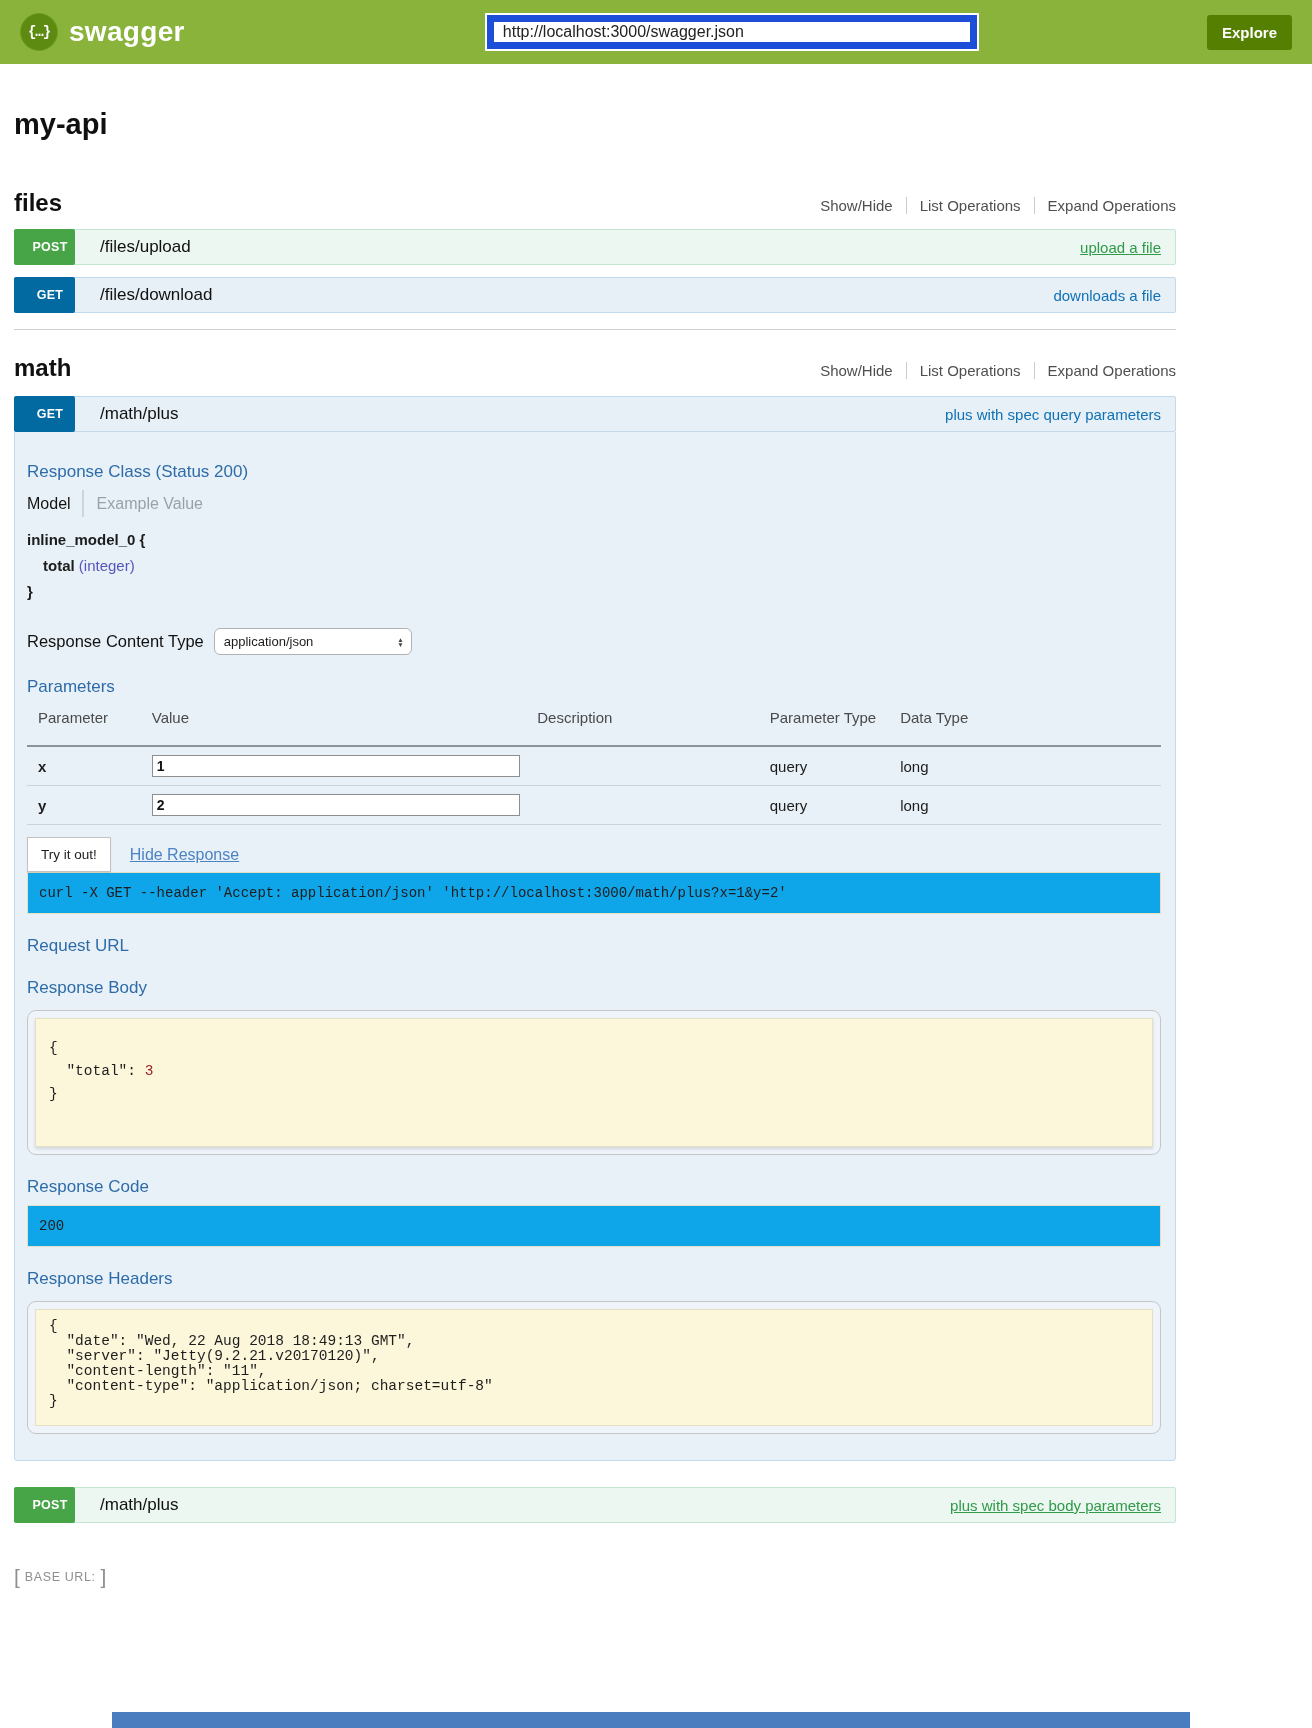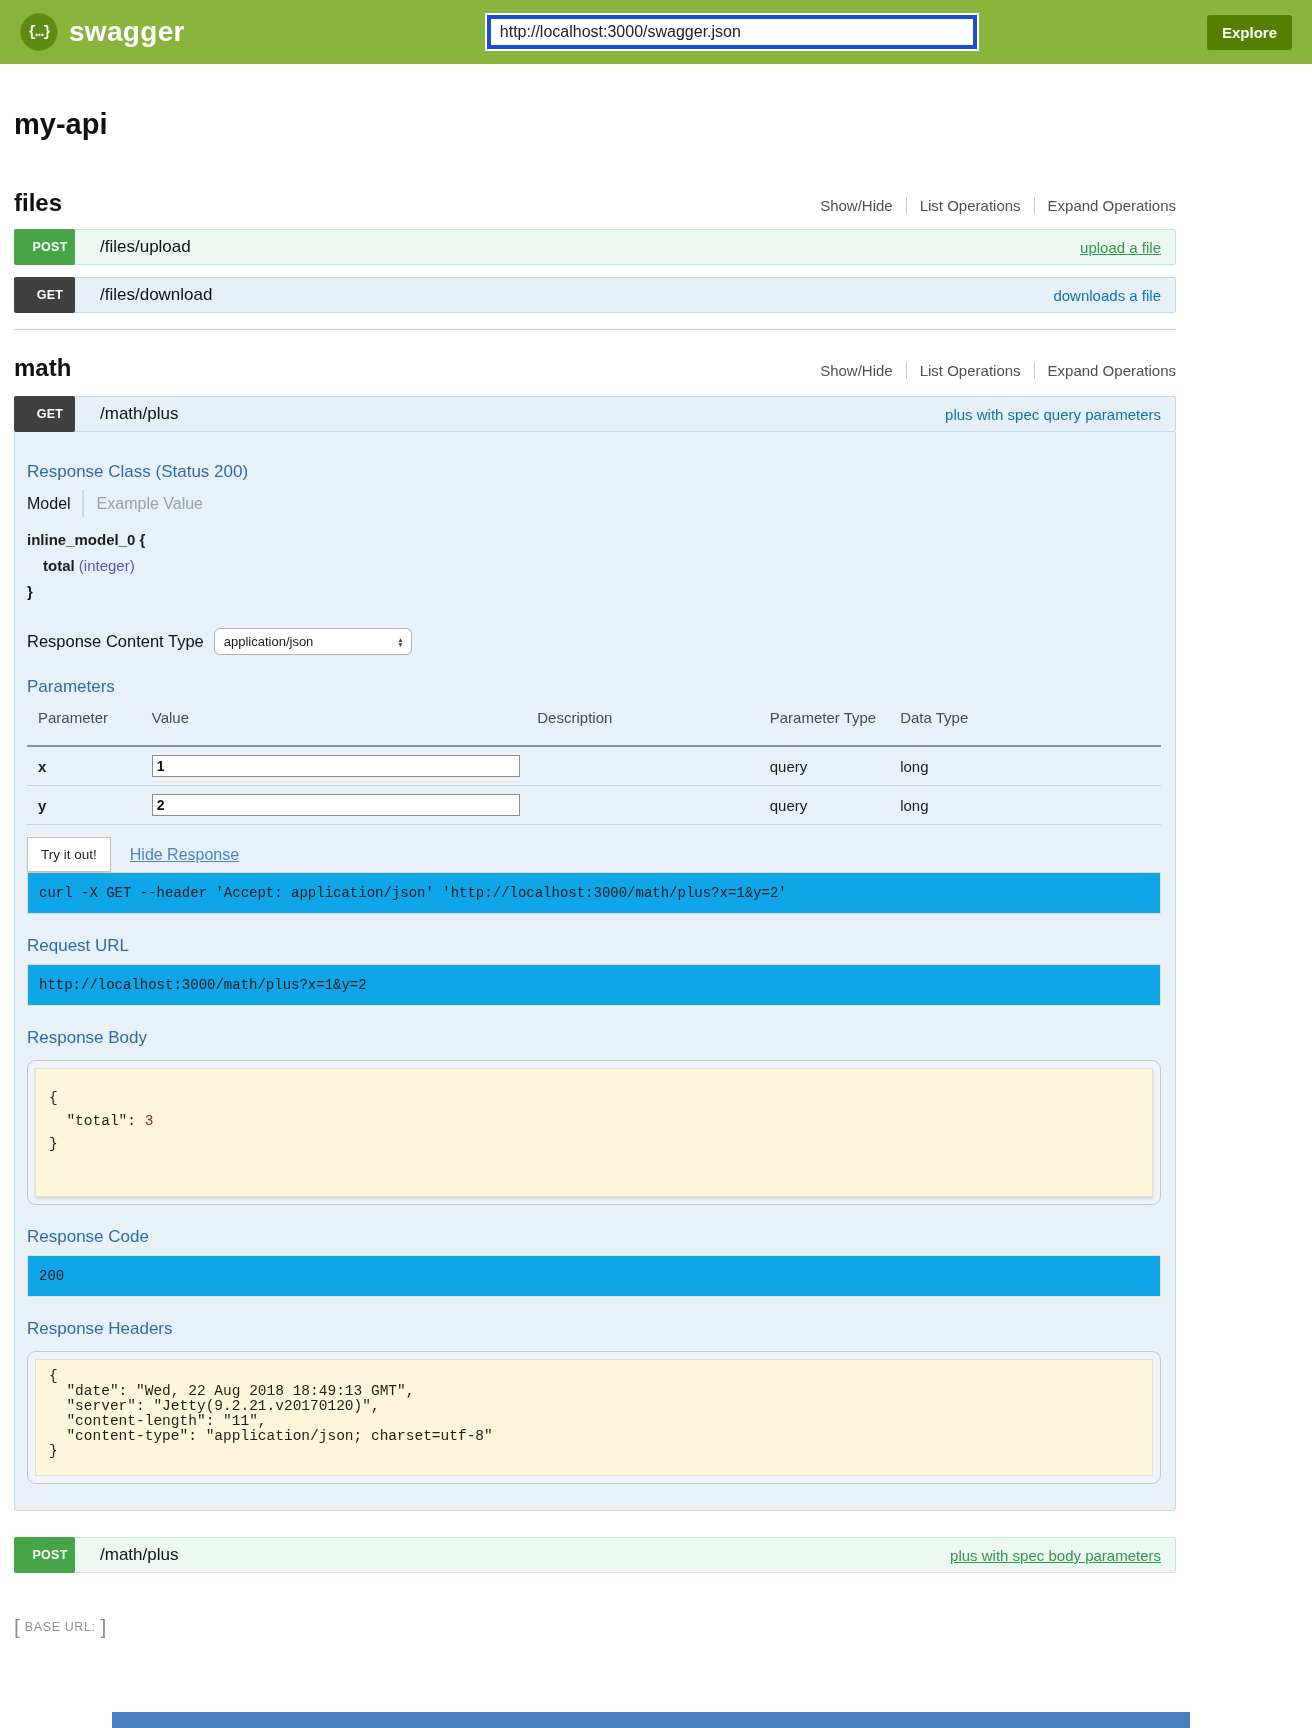--- a/index.html
+++ b/index.html
@@ -25,21 +25,21 @@
     background: #5d8a10; border: 1px solid #6f9c1e;
     color: #fff; display: flex; align-items: center; justify-content: center;
     font-family: "Liberation Mono", monospace; font-size: 14px; font-weight: bold;
     letter-spacing: -1px;
   }
   .brand { color: #fff; font-size: 28px; font-weight: bold; letter-spacing: 0.3px; }
   .url-zone { flex: 1; display: flex; justify-content: center; padding-left: 72px; }
   .url-input {
     width: 490px; height: 34px; font-size: 16px; color: #222;
     font-family: "Liberation Sans", sans-serif;
-    border: 4px solid #1d4ed8; box-shadow: 0 0 0 2px #ffffff;
+    border: 7px solid #1d4ed8; box-shadow: 0 0 0 2px #ffffff;
     padding: 8px 9px; background: #fff;
   }
   .explore-btn {
     background: #547f00; color: #fff; border: none; border-radius: 3px;
     font-size: 15px; font-weight: bold; padding: 9px 15px; cursor: pointer;
     font-family: "Liberation Sans", sans-serif;
   }
   
   .wrap { width: 1162px; margin-left: 14px; }
   .api-title { font-size: 29px; font-weight: bold; color: #101010; margin: 44px 0 0 0; }
@@ -57,21 +57,21 @@
   }
   .op-row.get  { background: #e7f0f7; border-color: #c3d9ec; }
   .op-row.post { background: #ebf7f0; border-color: #c3e8d1; }
   .badge {
     width: 61px; height: 36px; margin: -1px 0 -1px -1px;
     display: flex; align-items: center; justify-content: center;
     color: #fff; font-weight: bold; font-size: 12.5px; border-radius: 2px;
     letter-spacing: 0.3px;
     padding-left: 11px;
   }
-  .badge.get  { background: #404040; }
+  .badge.get  { background: #0369a1; }
   .badge.post { background: #47a447; }
   .path { margin-left: 25px; font-size: 17px; color: #111; text-decoration: none; }
   .summary { margin-left: auto; margin-right: 14px; font-size: 15px; text-decoration: none; }
   .summary.get  { color: #1071b4; }
   .summary.post { color: #2f9a48; text-decoration: underline; }
   
   .panel {
     border: 1px solid #c3d9ec; border-top: none; background: #e9f1f8;
     padding: 16px 14px 22px 12px; border-radius: 0 0 4px 4px;
   }
@@ -274,21 +274,20 @@
     </table>
 
     <div class="try-row">
       <button class="try-btn">Try it out!</button>
       <a href="#" class="hide-link">Hide Response</a>
     </div>
 
     <div class="codebox">curl -X GET --header 'Accept: application/json' 'http://localhost:3000/math/plus?x=1&amp;y=2'</div>
 
     <h4 class="content-h">Request URL</h4>
-    <div class="codebox">http://localhost:3000/math/plus?x=1&amp;y=2</div>
 
     <h4 class="content-h">Response Body</h4>
     <div class="roundwrap">
       <div class="body-inner"><div>{</div><div><span>  "total": </span><span class="num">3</span></div><div>}</div></div>
     </div>
 
     <h4 class="content-h">Response Code</h4>
     <div class="codebox">200</div>
 
     <h4 class="content-h">Response Headers</h4>

